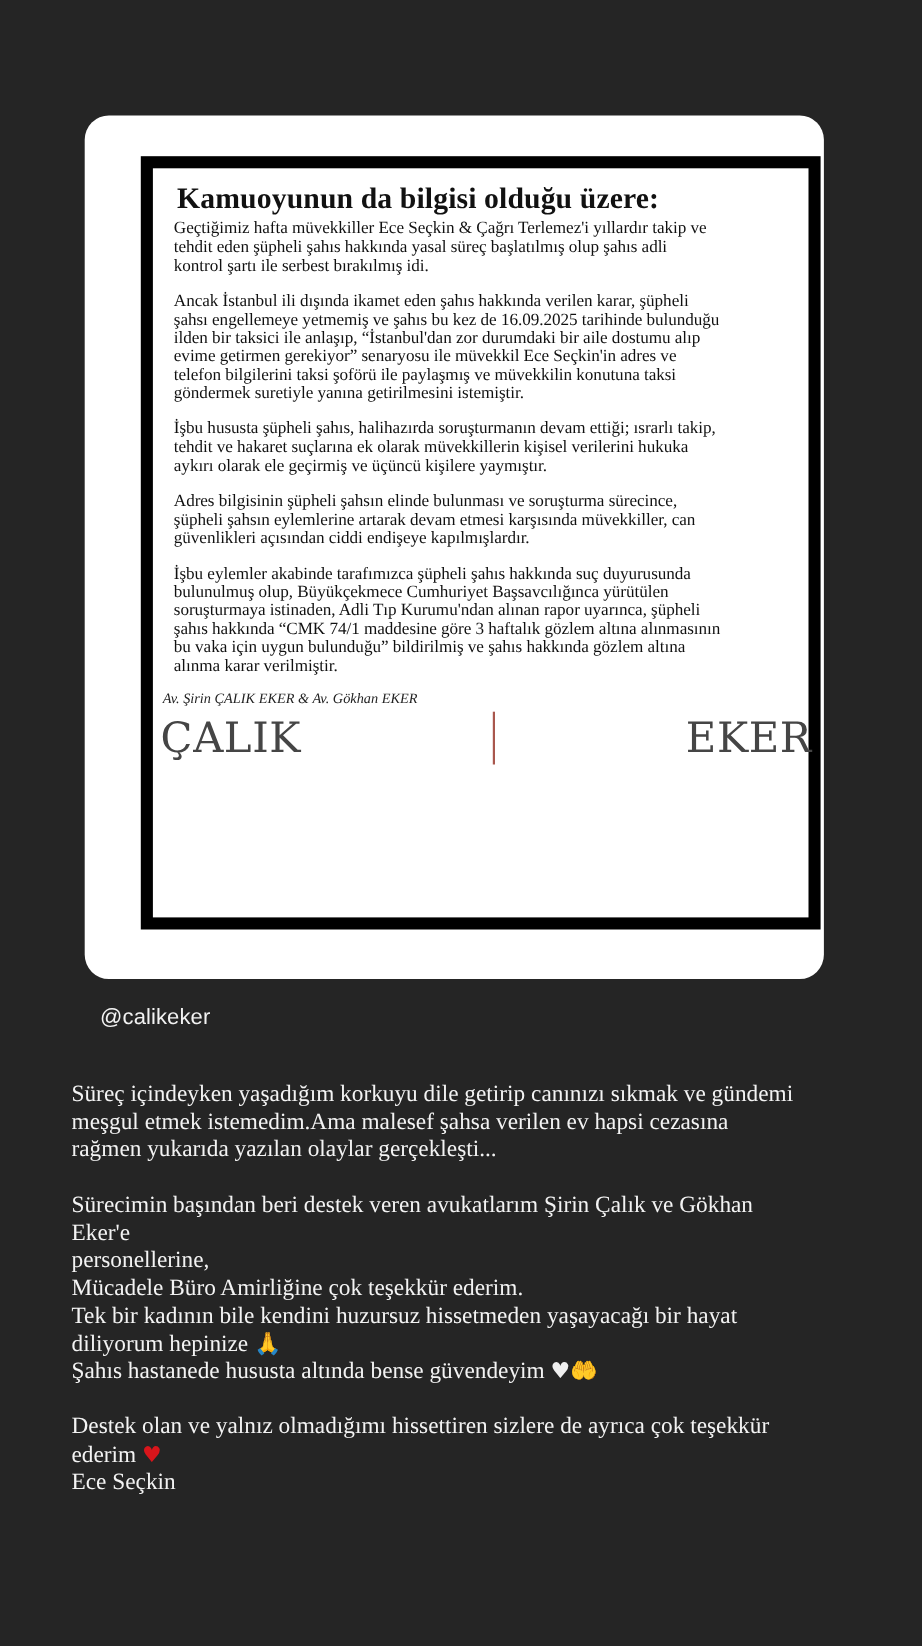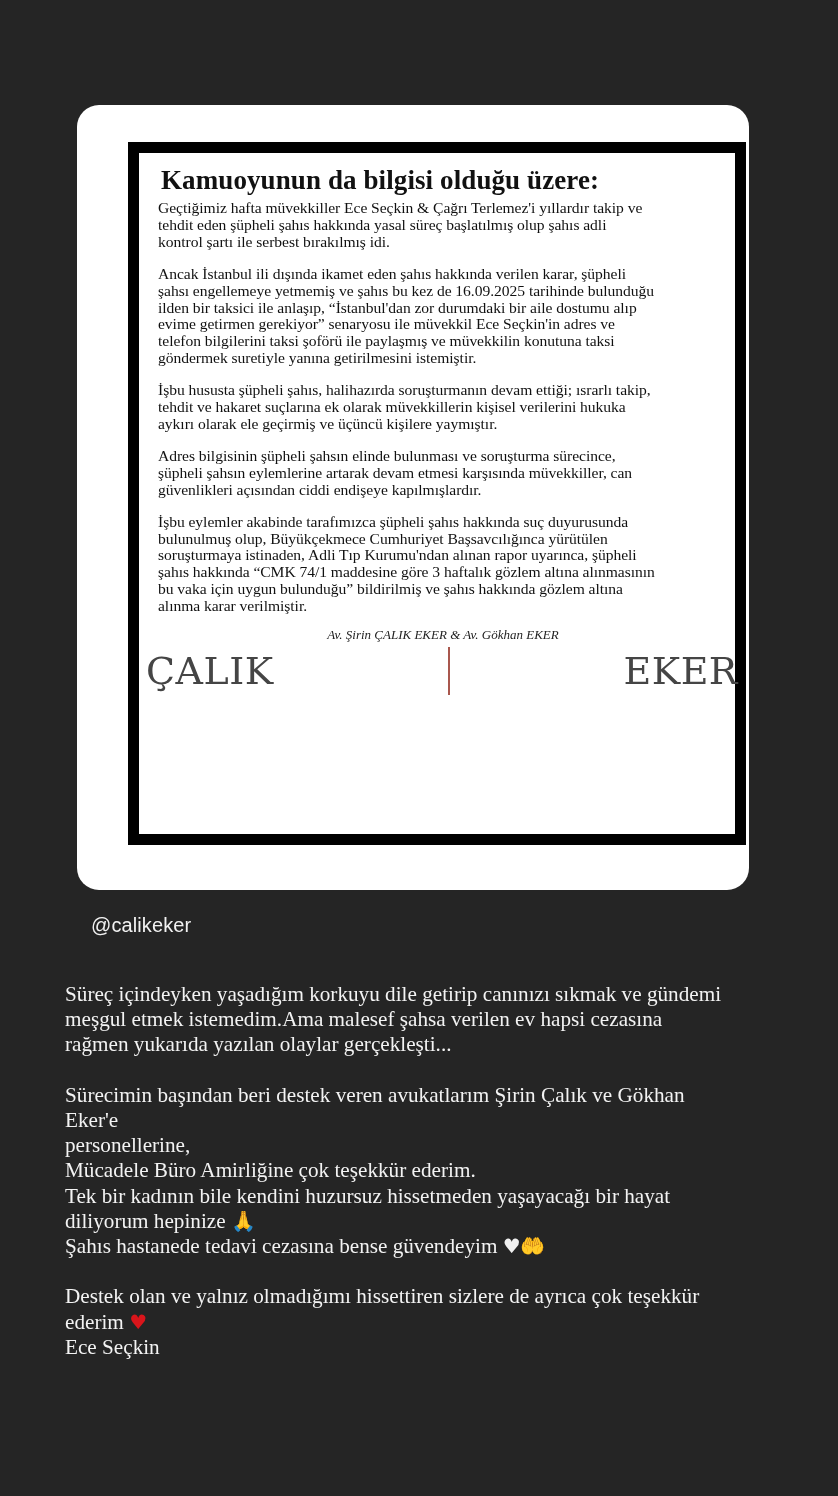--- a/index.html
+++ b/index.html
@@ -52,21 +52,21 @@
     font-family: "Liberation Serif", serif;
     font-size: 15.6px;
     line-height: 16.9px;
     margin: 0 0 15px 0;
     white-space: pre-line;
     letter-spacing: -0.05px;
   }
   .para.first { margin-top: 3px; }
   .para.tight { margin-bottom: 12px; }
   .signature {
-    text-align: center;
+    text-align: left;
     font-style: italic;
     font-size: 13px;
     color: #222;
     margin-top: 4px;
     margin-left: -10px;
   }
   .logo {
     display: flex;
     justify-content: space-between;
     align-items: center;
@@ -172,21 +172,21 @@
   <span class="line">Sürecimin başından beri destek veren avukatlarım Şirin Çalık ve Gökhan</span>
   <span class="line">Eker'e</span>
   <span class="line">personellerine,</span>
   <span class="line">Mücadele Büro Amirliğine çok teşekkür ederim.</span>
   <span class="line">Tek bir kadının bile kendini huzursuz hissetmeden yaşayacağı bir hayat</span>
   <span class="line">
     <span>diliyorum hepinize</span>
     <span class="emoji pray">🙏</span>
   </span>
   <span class="line">
-    <span>Şahıs hastanede tedavi cezasına bense güvendeyim</span>
+    <span>Şahıs hastanede hususta altında bense güvendeyim</span>
     <span class="emoji white-heart">♥</span><span class="emoji hands">🤲</span>
   </span>
   <span class="blank"></span>
   <span class="line">Destek olan ve yalnız olmadığımı hissettiren sizlere de ayrıca çok teşekkür</span>
   <span class="line">
     <span>ederim</span>
     <span class="emoji red-heart">♥</span>
   </span>
   <span class="line">Ece Seçkin</span>
 </div>

